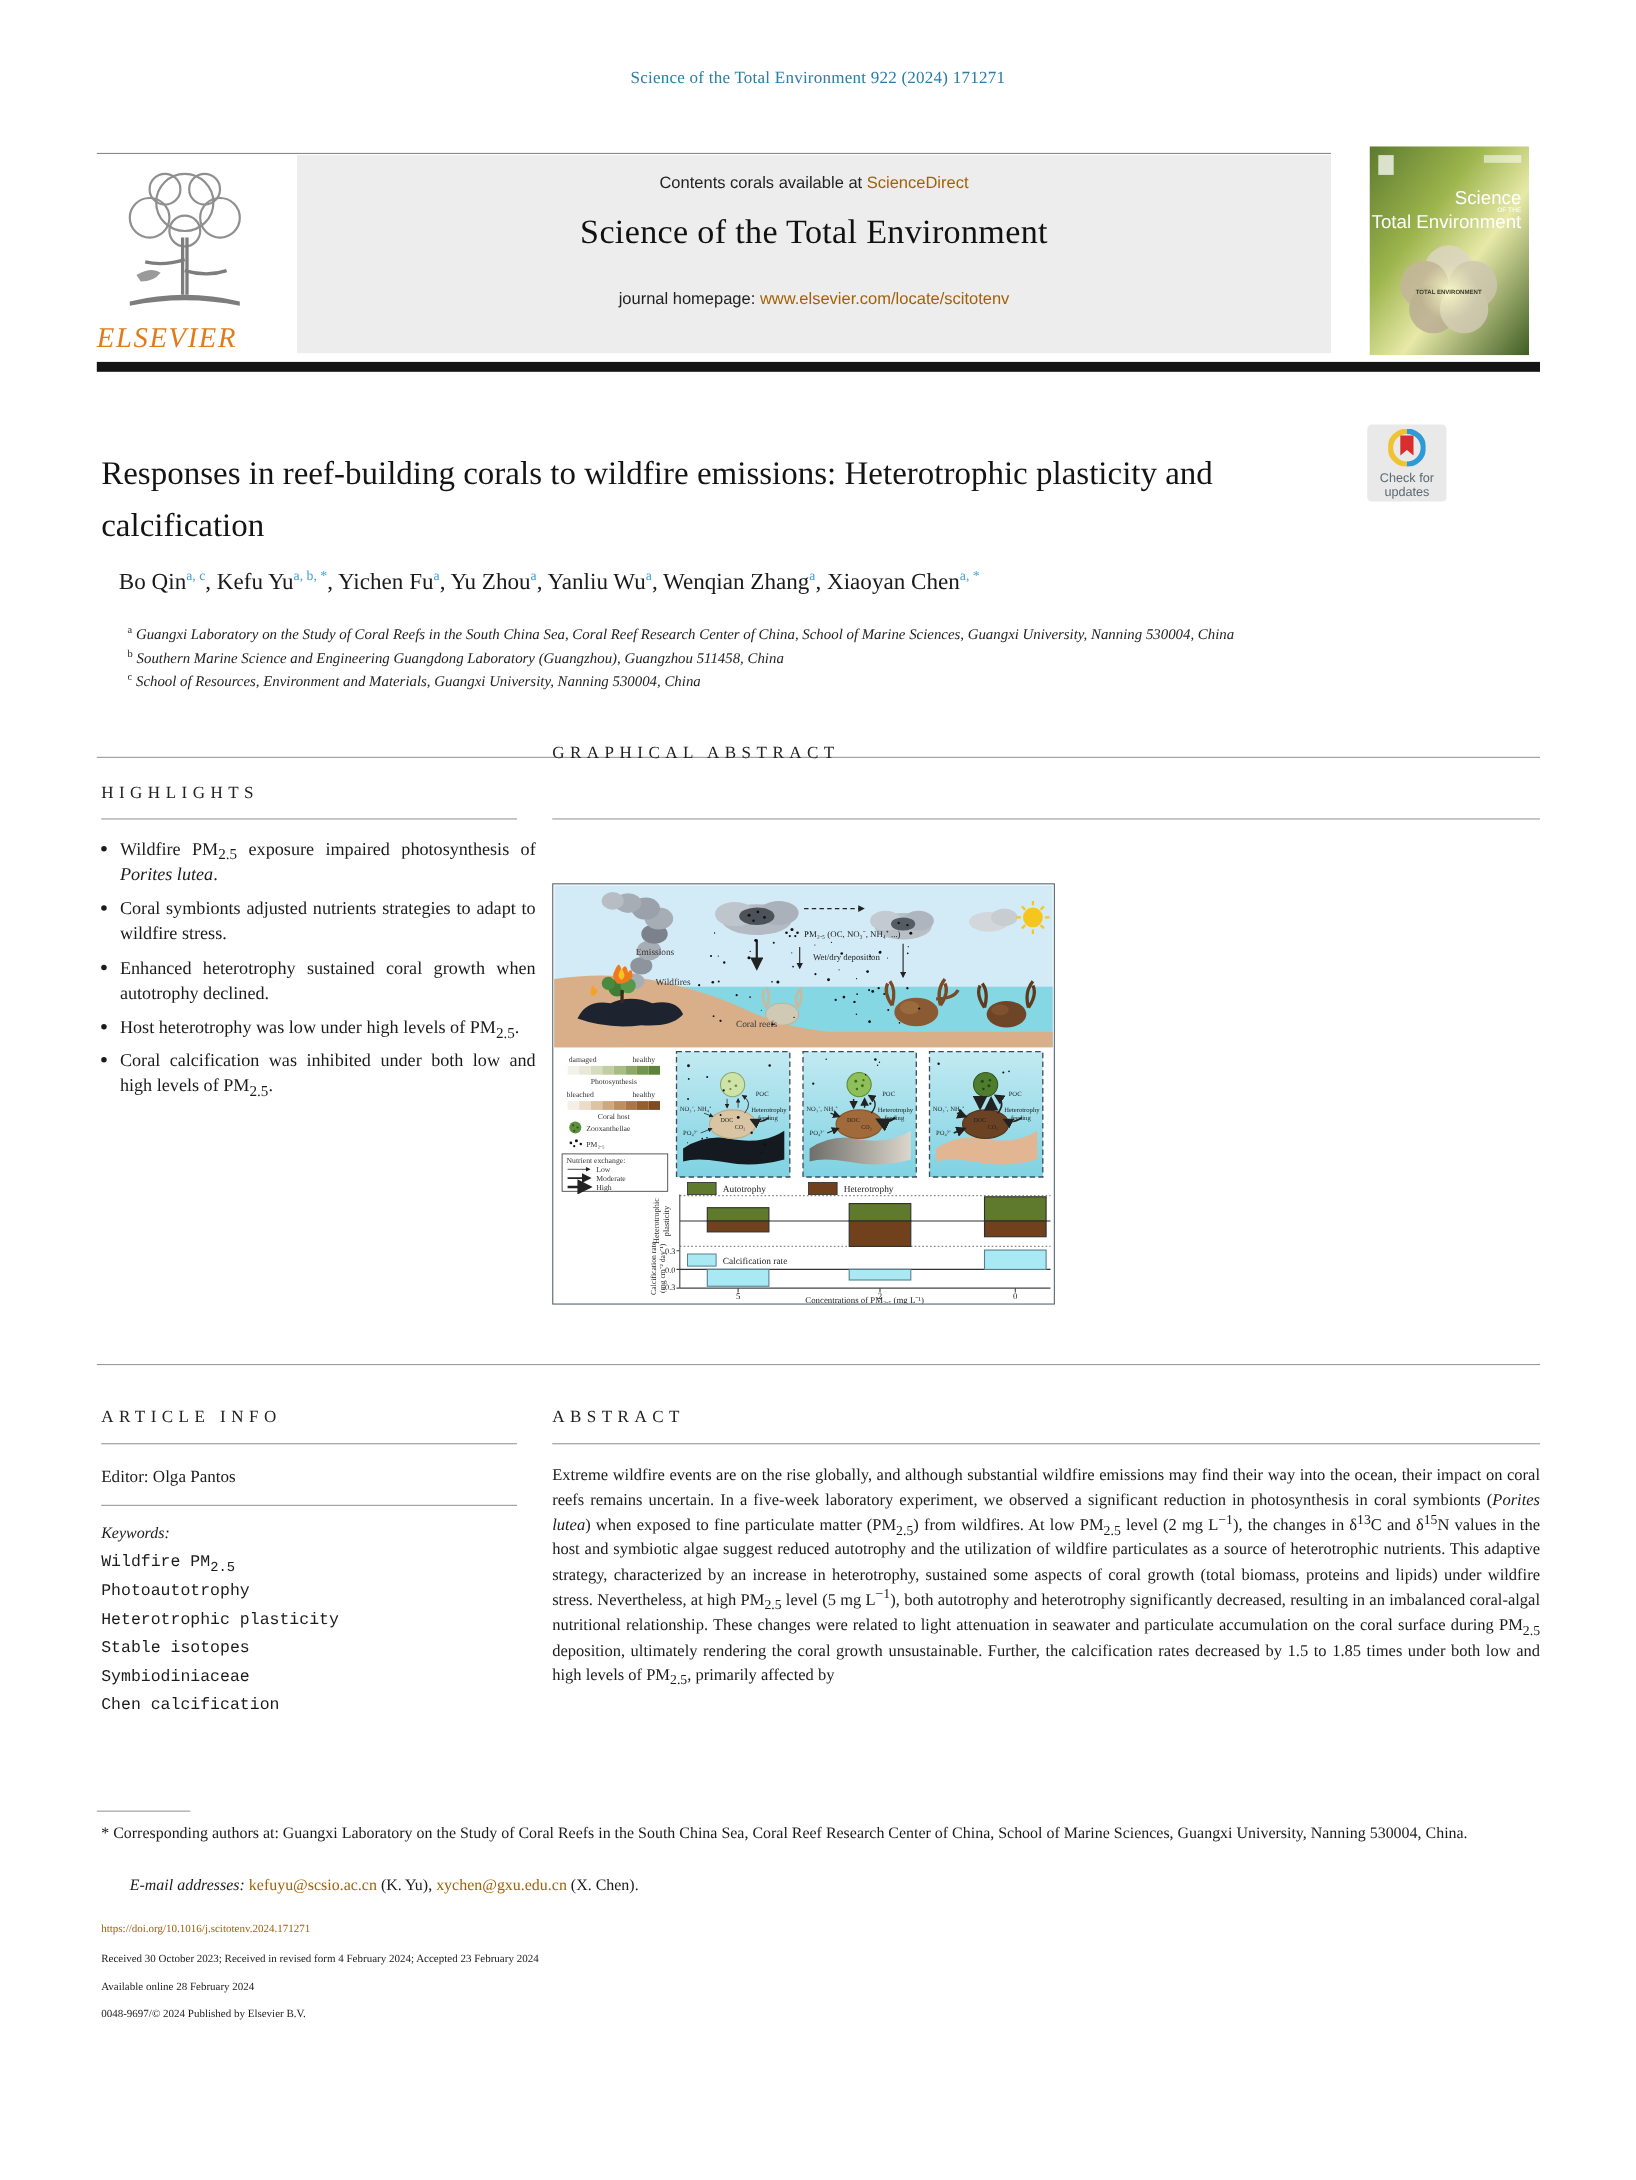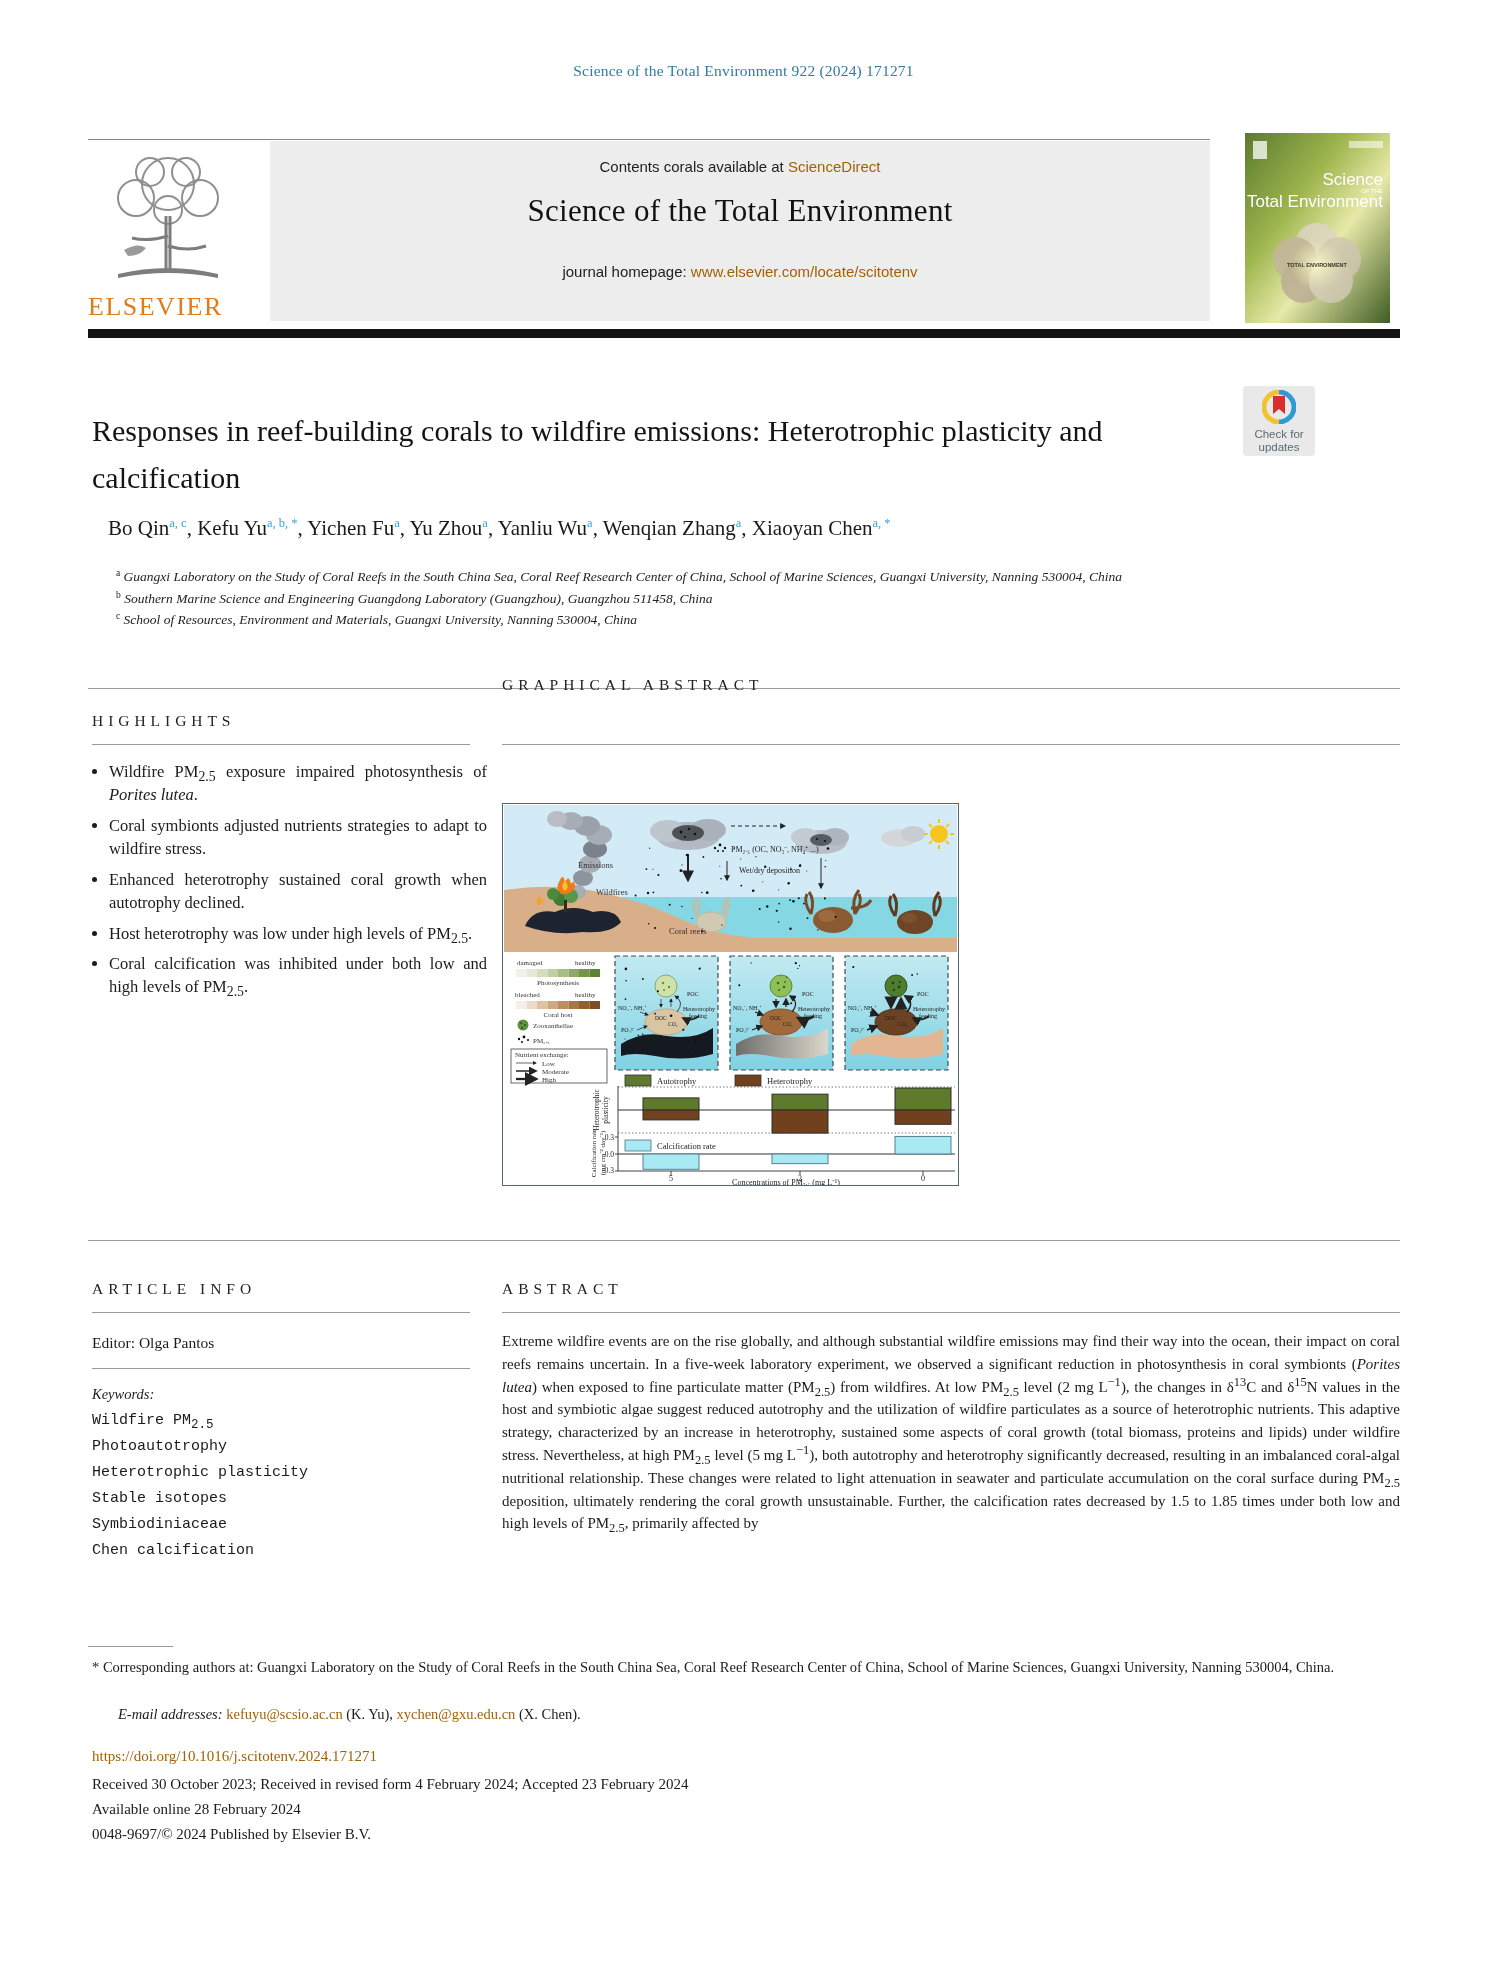--- a/index.html
+++ b/index.html
@@ -24,21 +24,21 @@
   .affil sup{font-style:normal;font-size:9.5px;}
   .sechead{font-size:15.5px;letter-spacing:.32em;color:#222;}
   .hl-list{margin:0;padding-left:17px;font-size:16.5px;line-height:1.42;text-align:justify;}
   .hl-list li{margin-bottom:7px;}
   .editor{font-size:15.5px;}
   .kw-label{font-size:14.5px;font-style:italic;}
   .kw{font-size:15px;line-height:1.73;}
   .abstract{font-size:15px;line-height:1.52;text-align:justify;}
   .fnote{font-size:14.5px;line-height:1.55;text-align:justify;}
   .email-line{font-size:14.5px;padding-left:26px;}
-  .small-line{font-size:15px;}
+  .small-line{font-size:10px;}
   .badge{background:#e9e9e9;border-radius:4px;text-align:center;}
   .badge-txt{font-family:"Liberation Sans",sans-serif;font-size:11.5px;color:#5b6a72;line-height:1.12;}
   .ga-border{border:1px solid #56656f;}
   sub,sup{line-height:0;}
 </style>
 </head>
 <body>
 
 <div class="page">
 
@@ -59,21 +59,21 @@
           <circle cx="48" cy="52" r="18"></circle>
           <circle cx="112" cy="52" r="18"></circle>
         <circle cx="62" cy="26" r="14"></circle>
           <circle cx="98" cy="26" r="14"></circle>
           <circle cx="80" cy="64" r="14"></circle>
       </g>
       <path d="M78 70 L78 122 M82 70 L82 122 M80 90 Q60 96 44 92 M80 100 Q100 106 118 100" stroke="#7d7d7d" stroke-width="3" fill="none"></path>
       <path d="M30 128 Q80 116 130 128 L130 132 Q80 122 30 132 Z" fill="#7d7d7d"></path>
       <path d="M36 104 Q50 96 58 102 Q52 110 40 110 Z" fill="#9a9a9a"></path>
     </svg>
-    <div class="elslogo-word" style="position:absolute;top:146px;left:0px;">ELSEVIER</div>
+    <div class="elslogo-word" style="position:absolute;top:146px;left:0px;font-style:italic;">ELSEVIER</div>
   </div>
 
   <div class="abs" style="top:133px;left:1245px;width:145px;height:190px;">
     <svg width="145" height="190" viewBox="0 0 145 190">
       <defs>
         <linearGradient id="covg" x1="0" y1="0" x2="1" y2="1">
           <stop offset="0" stop-color="#5c7a2e"></stop>
             <stop offset="0.35" stop-color="#9db54d"></stop>
           <stop offset="0.6" stop-color="#e7e9a8"></stop>
             <stop offset="1" stop-color="#3f5c23"></stop>

